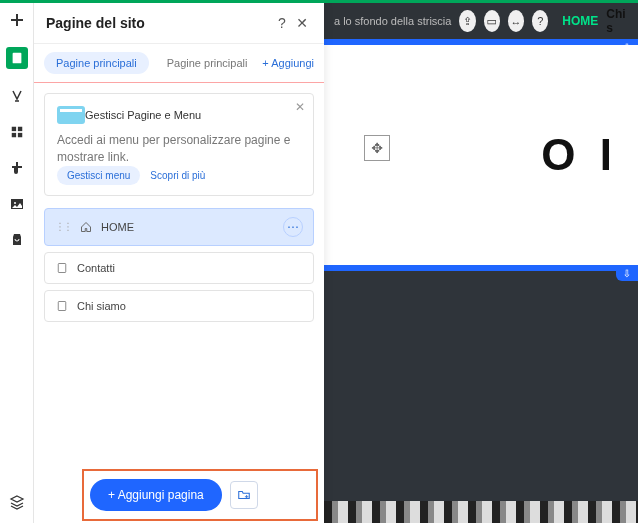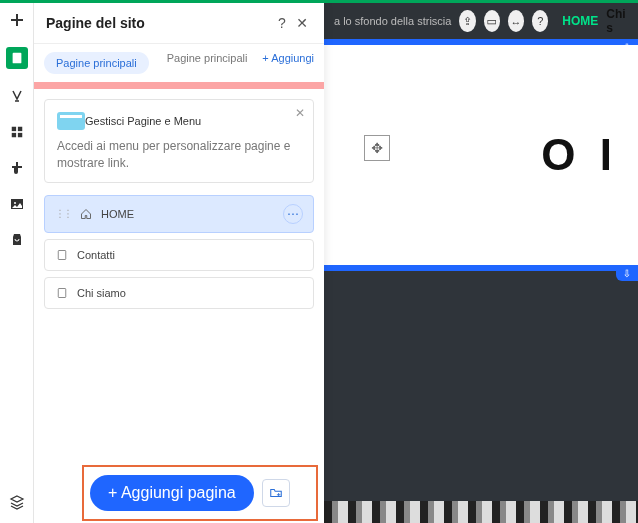--- a/index.html
+++ b/index.html
@@ -6,21 +6,21 @@
 body{width:638px;height:523px;overflow:hidden;position:relative;background:#fff}
 .top-green{position:absolute;top:0;left:0;right:0;height:3px;background:#00a65a;z-index:50}
 .left-rail{position:absolute;top:3px;left:0;width:34px;bottom:0;background:#fff;border-right:1px solid #e5e5e5;display:flex;flex-direction:column;align-items:center;padding-top:8px;gap:18px;z-index:40}
 .rail-icon{width:18px;height:18px;display:flex;align-items:center;justify-content:center;color:#333;cursor:pointer}
 .rail-icon.active{background:#00a65a;border-radius:3px;color:#fff;width:22px;height:22px}
 .rail-bottom{margin-top:auto;margin-bottom:12px}
 .panel{position:absolute;top:3px;left:34px;width:290px;bottom:0;background:#fff;display:flex;flex-direction:column;z-index:35;box-shadow:2px 0 8px rgba(0,0,0,0.08)}
 .panel-header{display:flex;align-items:center;padding:10px 12px;border-bottom:1px solid #eee}
 .panel-title{font-size:14px;font-weight:700;color:#222;flex:1}
 .help-icon,.close-icon{width:20px;height:20px;display:flex;align-items:center;justify-content:center;color:#555;cursor:pointer;font-size:14px}
-.panel-sub{display:flex;align-items:flex-start;padding:8px 10px;border-bottom:7px solid #fca5a5}
+.panel-sub{display:flex;align-items:center;padding:8px 10px;border-bottom:1px solid #fca5a5}
 .pill{background:#e8f0ff;color:#2b6fd8;font-size:11px;padding:5px 12px;border-radius:14px;cursor:pointer}
 .sub-label{font-size:11px;color:#777;margin-left:18px}
 .add-link{margin-left:auto;color:#2b6fd8;font-size:11px;cursor:pointer}
 .panel-body{flex:1;padding:10px;overflow:auto}
 .info-card{border:1px solid #e3e3e3;border-radius:4px;padding:12px 12px 10px;position:relative;margin-bottom:12px}
 .info-close{position:absolute;top:6px;right:8px;color:#999;font-size:12px;cursor:pointer}
 .info-top{display:flex;align-items:center;margin-bottom:8px}
 .info-badge{width:28px;height:18px;background:#7fd4f0;border-radius:3px;position:relative}
 .info-badge::after{content:"";position:absolute;top:3px;left:3px;right:3px;height:3px;background:#fff}
 .info-title{font-size:11px;color:#333}
@@ -28,21 +28,21 @@
 .info-actions{display:flex;gap:10px}
 .chip{background:#e8f0ff;color:#2b6fd8;font-size:10px;padding:4px 10px;border-radius:12px;cursor:pointer}
 .link{color:#2b6fd8;font-size:10px;cursor:pointer;display:flex;align-items:center}
 .page-item{border:1px solid #e3e3e3;border-radius:4px;padding:8px 10px;display:flex;align-items:center;gap:8px;margin-bottom:6px;font-size:11px;color:#444;cursor:pointer;position:relative}
 .page-item.selected{background:#dce9ff;border-color:#b8d0ff}
 .drag-dots{color:#aaa;font-size:10px;letter-spacing:-2px}
 .page-icon{width:14px;height:14px;display:flex;align-items:center;justify-content:center;color:#666}
 .more-dots{margin-left:auto;width:20px;height:20px;border:1px solid #b8d0ff;border-radius:50%;display:flex;align-items:center;justify-content:center;color:#2b6fd8;font-size:12px;cursor:pointer}
 .panel-footer{padding:12px;display:flex;align-items:center;gap:8px;position:relative}
 .highlight-box{position:absolute;border:2px solid #e86a3a;left:48px;right:6px;top:2px;bottom:2px;pointer-events:none}
-.add-page-btn{background:#1f66ff;color:#fff;border:none;border-radius:18px;padding:9px 18px;font-size:16px;cursor:pointer;margin-left:44px}
+.add-page-btn{background:#1f66ff;color:#fff;border:none;border-radius:18px;padding:9px 18px;font-size:12px;cursor:pointer;margin-left:44px}
 .folder-btn{width:28px;height:28px;border:1px solid #cfd8e8;border-radius:4px;display:flex;align-items:center;justify-content:center;color:#2b6fd8;cursor:pointer;font-size:14px}
 .canvas{position:absolute;top:3px;left:324px;right:0;bottom:0;background:#c4b5fd;z-index:10}
 .canvas-topbar{height:36px;background:#2e3338;color:#ccc;display:flex;align-items:center;padding:0 10px;font-size:11px;gap:8px}
 .topbar-text{flex:0 0 auto;color:#bbb}
 .round-btn{width:22px;height:22px;border-radius:50%;background:#f0f0f0;color:#333;display:flex;align-items:center;justify-content:center;font-size:11px;cursor:pointer}
 .nav-home{color:#00e28a;font-weight:700;font-size:12px;margin-left:6px}
 .nav-chi{color:#111;font-weight:700;font-size:12px;}
 .canvas-strip1{height:6px;background:#1f66ff;position:relative}
 .arrow-tab{position:absolute;right:0;top:0;width:22px;height:16px;background:#1f66ff;border-bottom-left-radius:6px;display:flex;align-items:center;justify-content:center;color:#fff;font-size:10px}
 .canvas-white{height:220px;background:#fff;position:relative;display:flex;align-items:center;justify-content:flex-end;padding-right:20px}
@@ -118,20 +118,24 @@
     <div class="add-link">+ Aggiungi</div>
   </div>
   <div class="panel-body">
     <div class="info-card">
       <div class="info-close">✕</div>
       <div class="info-top">
         <div class="info-badge"></div>
         <div class="info-title">Gestisci Pagine e Menu</div>
       </div>
       <div class="info-desc">Accedi ai menu per personalizzare pagine e mostrare link.</div>
+      <div class="info-actions">
+        <div class="chip">Gestisci menu</div>
+        <div class="link">Scopri di più</div>
+      </div>
     </div>
 
     <div class="page-item selected">
       <span class="drag-dots">⋮⋮</span>
       <span class="page-icon">
           <svg width="12" height="12" viewBox="0 0 16 16">
             <path d="M2 8l6-6 6 6v6H9v-4H7v4H2V8z" fill="none" stroke="currentColor" stroke-width="1.3"></path>
           </svg>
         </span>
       <span>HOME</span>

